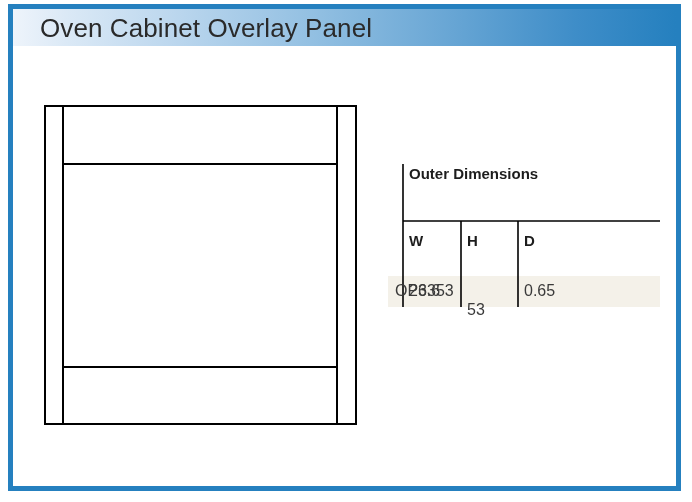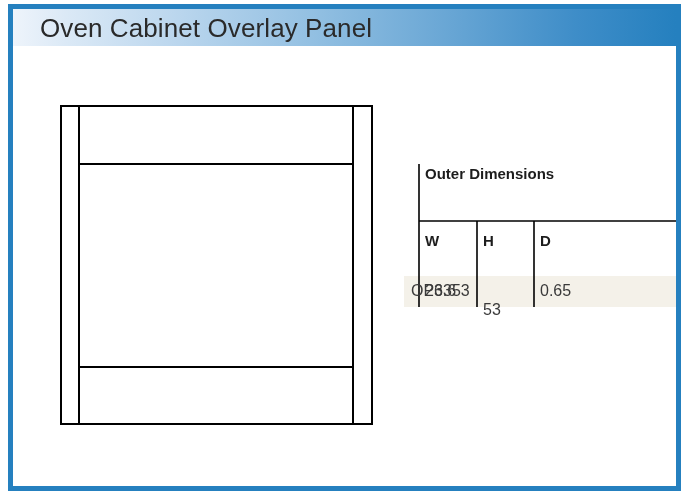--- a/index.html
+++ b/index.html
@@ -50,21 +50,21 @@
     font-size: 26px;
     line-height: 36px;
     color: #2a2a2a;
     letter-spacing: 0.1px;
     white-space: nowrap;
   }
 
   
   #panel-body {
     position: absolute;
-    left: 16px;
+    left: 0;
     top: 37px;
     width: 663px;
     height: 328px;
     background: #ffffff;
   }
 
   
   #cabinet-drawing {
     position: absolute;
     left: 16px;

